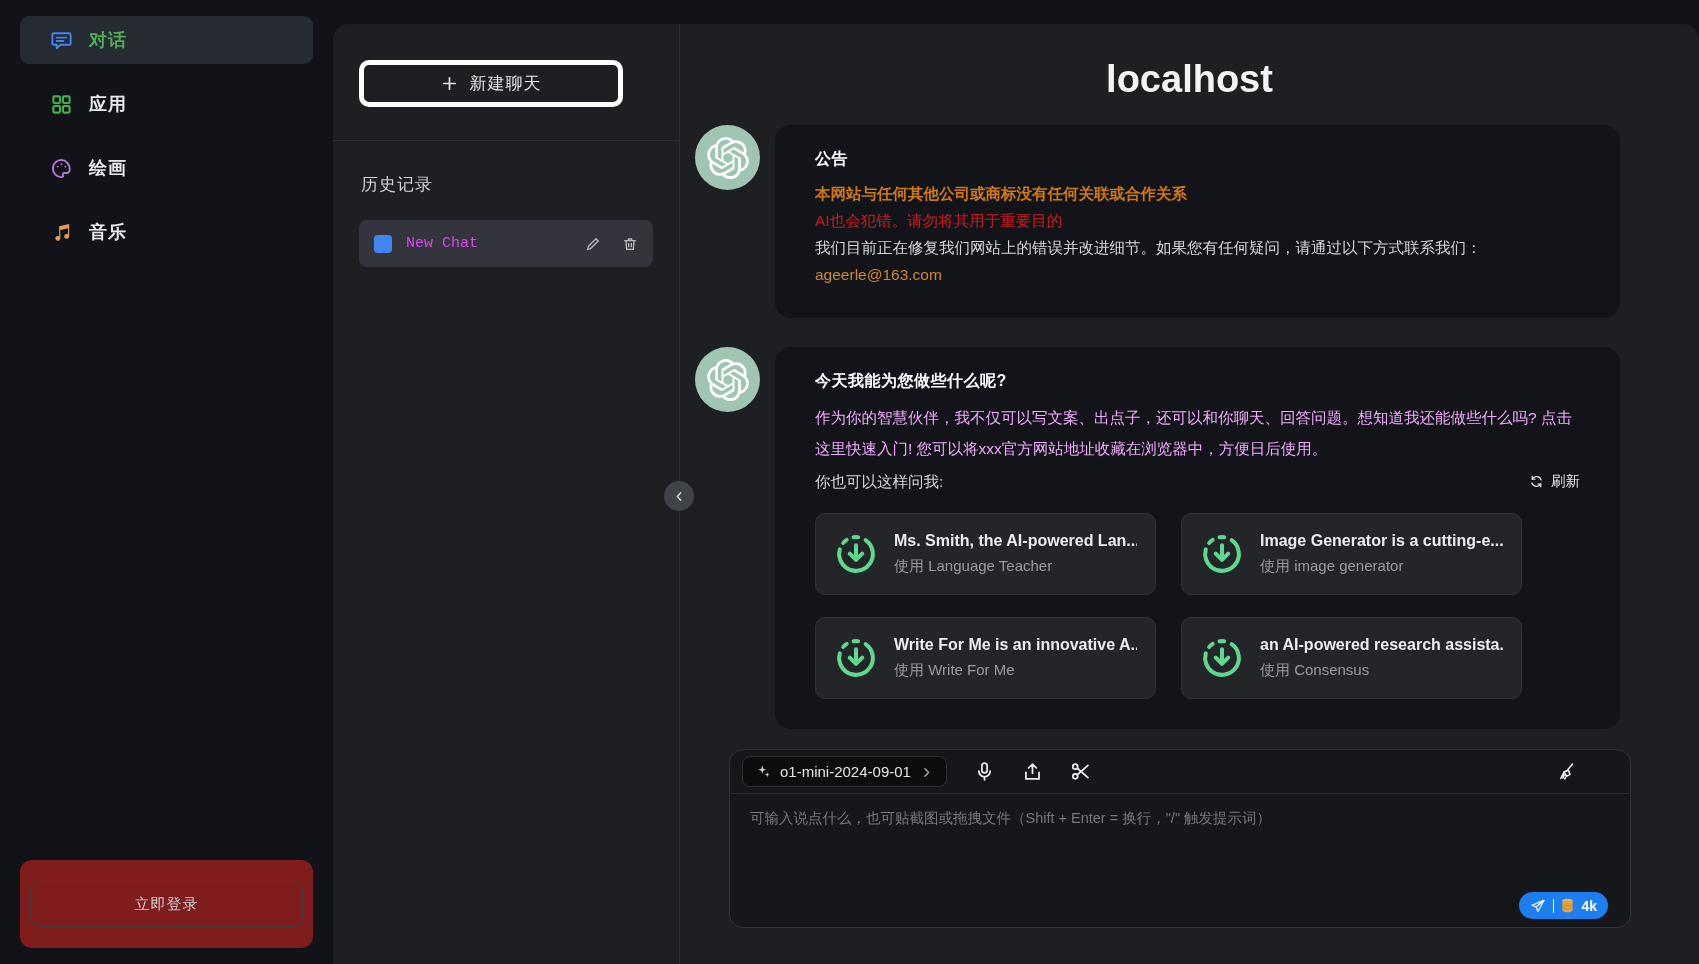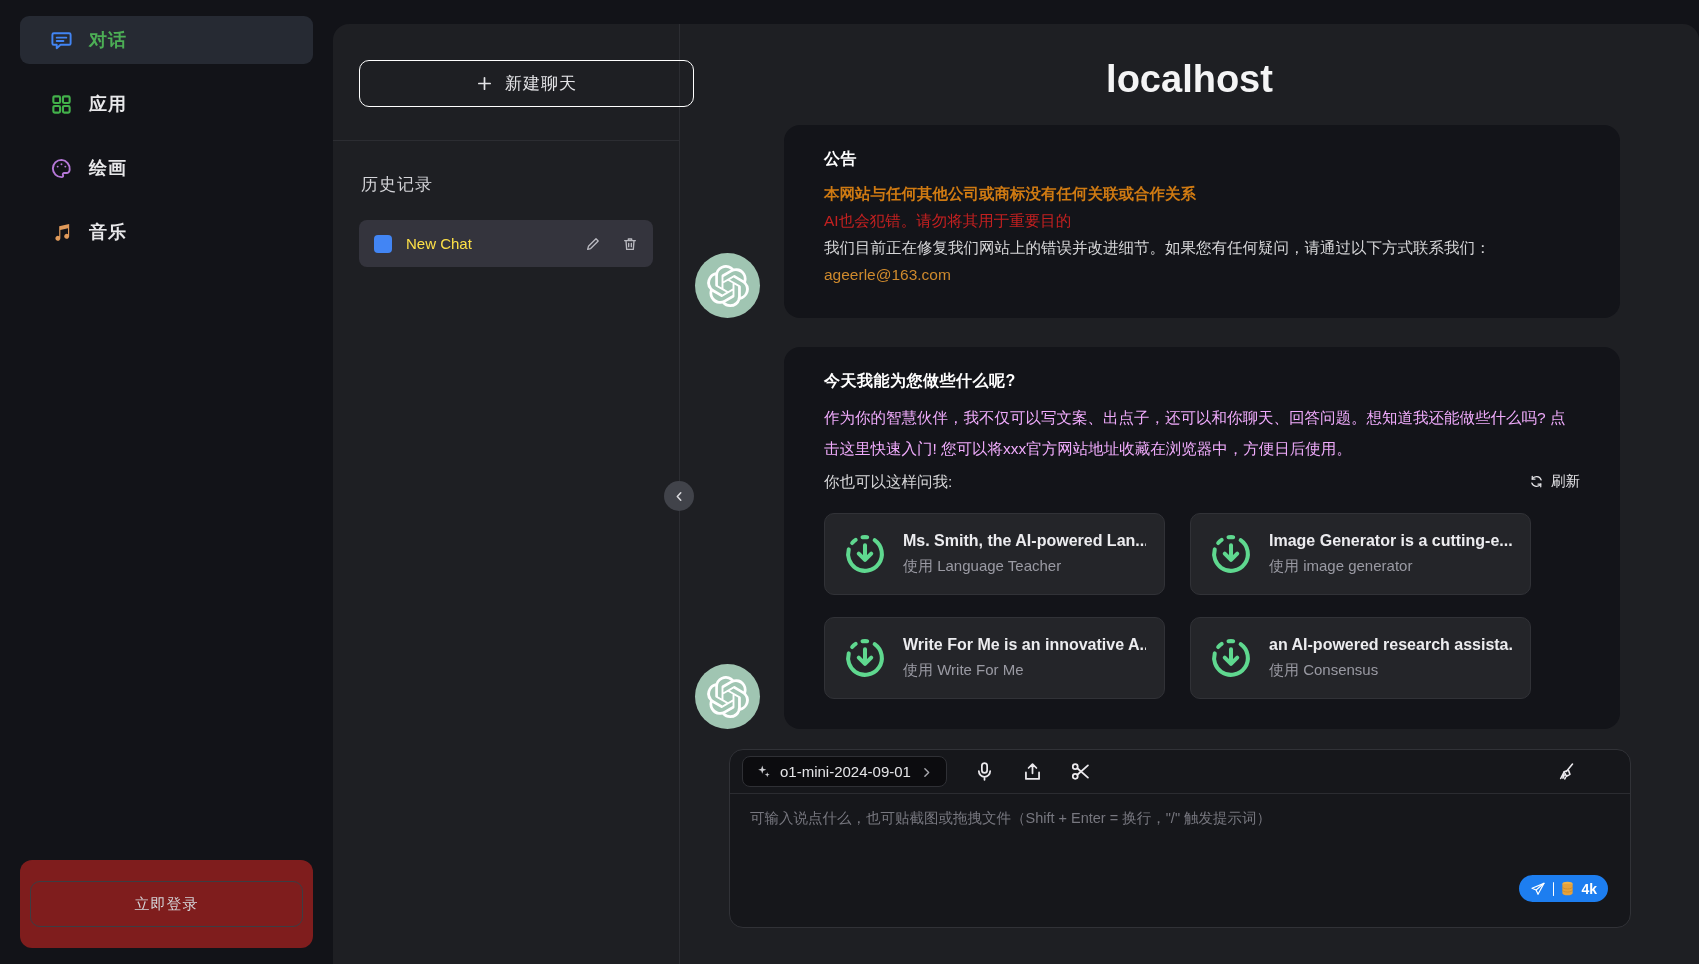--- a/index.html
+++ b/index.html
@@ -36,49 +36,49 @@
   
   .panel {
     flex:1; margin-top:24px; background:#1e1f23;
     border-radius:16px 16px 0 0; display:flex; min-width:0;
   }
 
   
   .chatlist { width:347px; flex:none; border-right:1px solid #2c2d32; position:relative; padding-top:36px; }
   .newchat-btn {
     display:flex; align-items:center; justify-content:center; gap:12px;
-    margin:0 26px; height:47px; width:335px; background:transparent;
-    border:1px solid #ffffff; border-radius:10px; color:#e4e4e7; font-size:17px;
+    margin:0 26px; height:47px; width:264px; background:transparent;
+    border:5px solid #ffffff; border-radius:10px; color:#e4e4e7; font-size:17px;
     cursor:pointer; font-family:inherit; letter-spacing:1px;
   }
   .newchat-btn svg { width:17px; height:17px; }
   .chatlist-divider { border-bottom:1px solid #2c2d32; margin-top:33px; }
   .history-title { margin:32px 28px 0; font-size:17px; color:#d4d4d8; letter-spacing:1px; }
   .history-item {
     margin:24px 26px 0; height:47px; background:#34343d; border-radius:8px;
     display:flex; align-items:center; gap:14px; padding:0 15px; cursor:pointer;
   }
   .history-item-square { width:18px; height:18px; border-radius:4px; background:#4285f4; flex:none; }
-  .history-item-title { flex:1; font-size:15px; color:#fde047; }
+  .history-item-title { flex:1; font-size:15px; color:#d946ef;font-family:Liberation Mono, monospace; }
   .history-item .row-icon { width:16px; height:16px; color:#b9b9c0; cursor:pointer; }
   .history-item .row-icon + .row-icon { margin-left:7px; }
   .row-icon svg { width:100%; height:100%; }
 
   .collapse-btn {
     position:absolute; right:-15px; top:457px; width:30px; height:30px;
     border-radius:50%; background:#41434a; color:#d8d8dc; z-index:3;
     display:flex; align-items:center; justify-content:center; cursor:pointer;
   }
   .collapse-btn svg { width:15px; height:15px; }
 
   
   .main { flex:1; min-width:0; display:flex; flex-direction:column; }
   .page-title { text-align:center; margin-top:34px; font-size:38px; font-weight:bold; color:#f4f4f5; }
 
-  .msg-row { display:flex; align-items:flex-end; gap:24px; margin:0 79px 0 15px; }
+  .msg-row { display:flex; align-items:flex-start; gap:15px; margin:0 79px 0 15px; }
   .msg-row.first { margin-top:24px; }
   .msg-row + .msg-row { margin-top:29px; }
   .avatar {
     width:65px; height:65px; border-radius:50%; background:#a0c5b2; flex:none;
     display:flex; align-items:center; justify-content:center;
   }
   .avatar svg { width:42px; height:42px; fill:#ffffff; }
   .bubble {
     flex:1; min-width:0; background:#131419; border-radius:16px; padding:24px 40px 30px;
   }
@@ -133,21 +133,21 @@
   .toolbar-spacer { flex:1; }
   .broom-icon { margin-right:42px; }
 
   .composer-input {
     flex:1; background:transparent; border:none; outline:none; resize:none;
     padding:15px 20px; font-size:14.5px; color:#e4e4e7; font-family:inherit;
   }
   .composer-input::placeholder { color:#77777f; }
 
   .send-pill {
-    position:absolute; right:22px; bottom:25px; background:#1d7ef0; border:none;
+    position:absolute; right:22px; bottom:8px; background:#1d7ef0; border:none;
     border-radius:999px; height:27px; padding:0 11px; display:flex; align-items:center;
     gap:7px; color:#ffffff; cursor:pointer; font-family:inherit;
   }
   .send-pill .send-icon { width:16px; height:16px; color:#ffffff; }
   .send-pill svg { width:100%; height:100%; }
   .send-sep { width:1.5px; height:14px; background:#ffffff; border-radius:1px; }
   .coin-icon { width:13px; height:15px; }
   .send-count { font-size:14px; font-weight:bold; }
 </style>
 </head>

